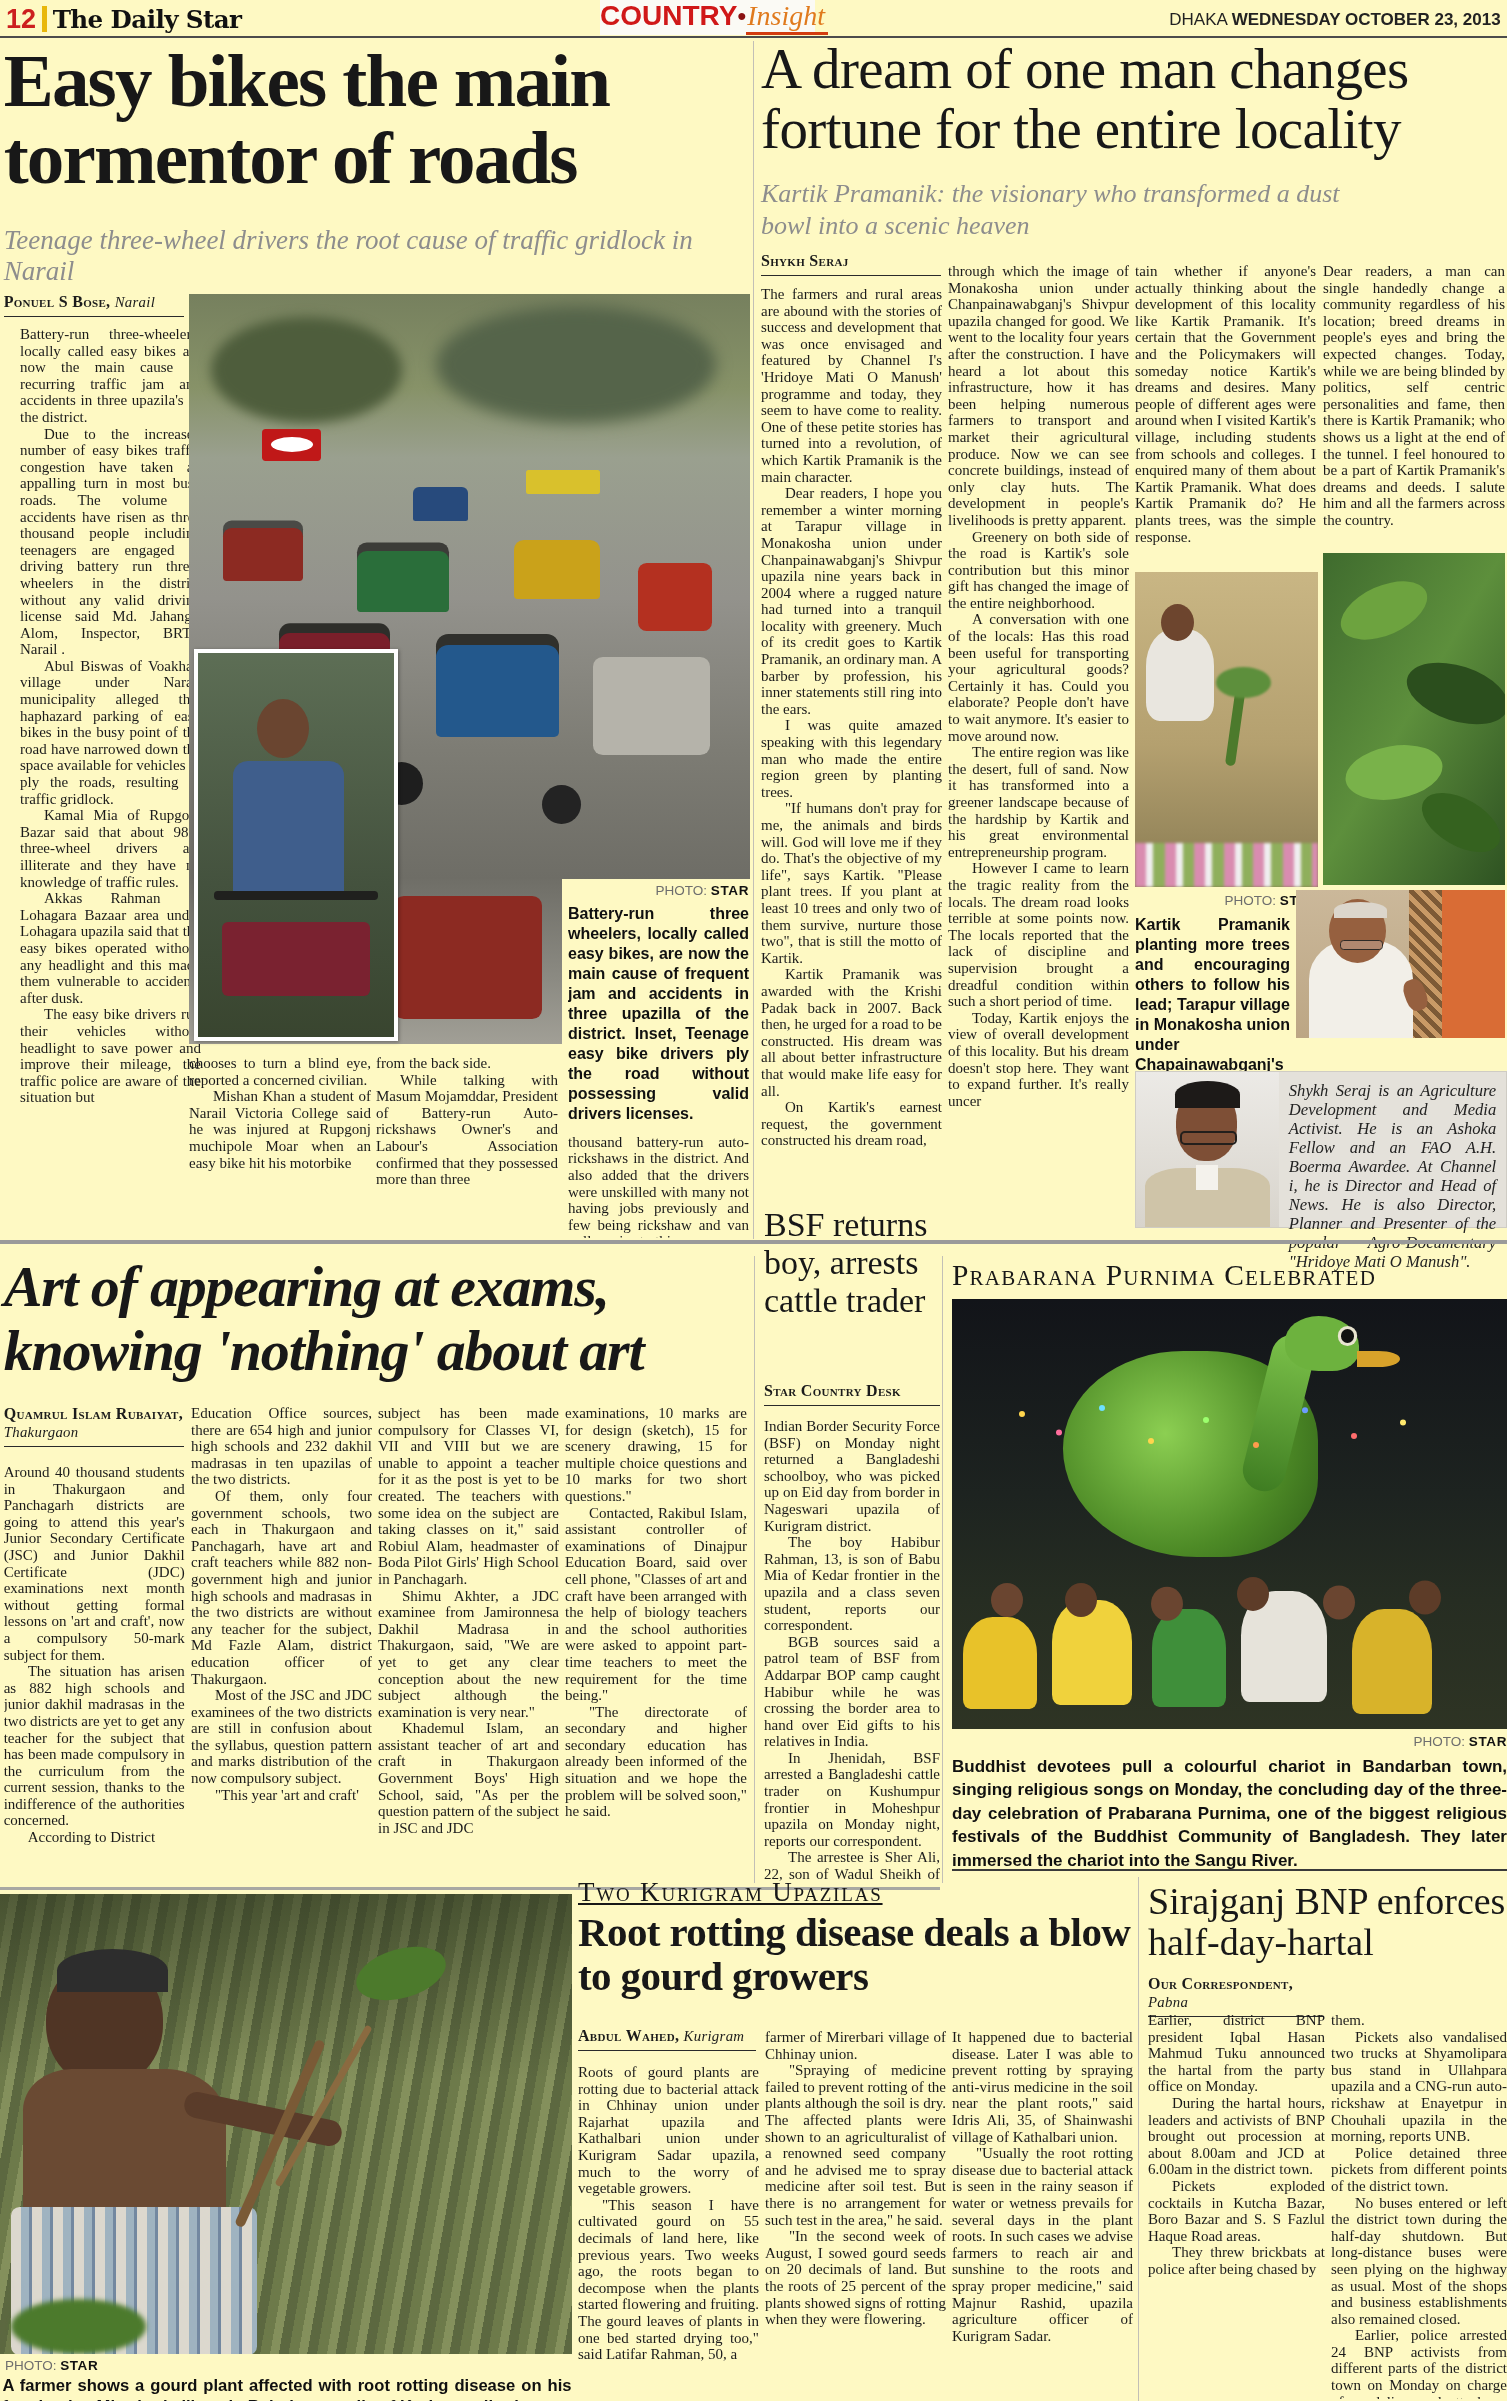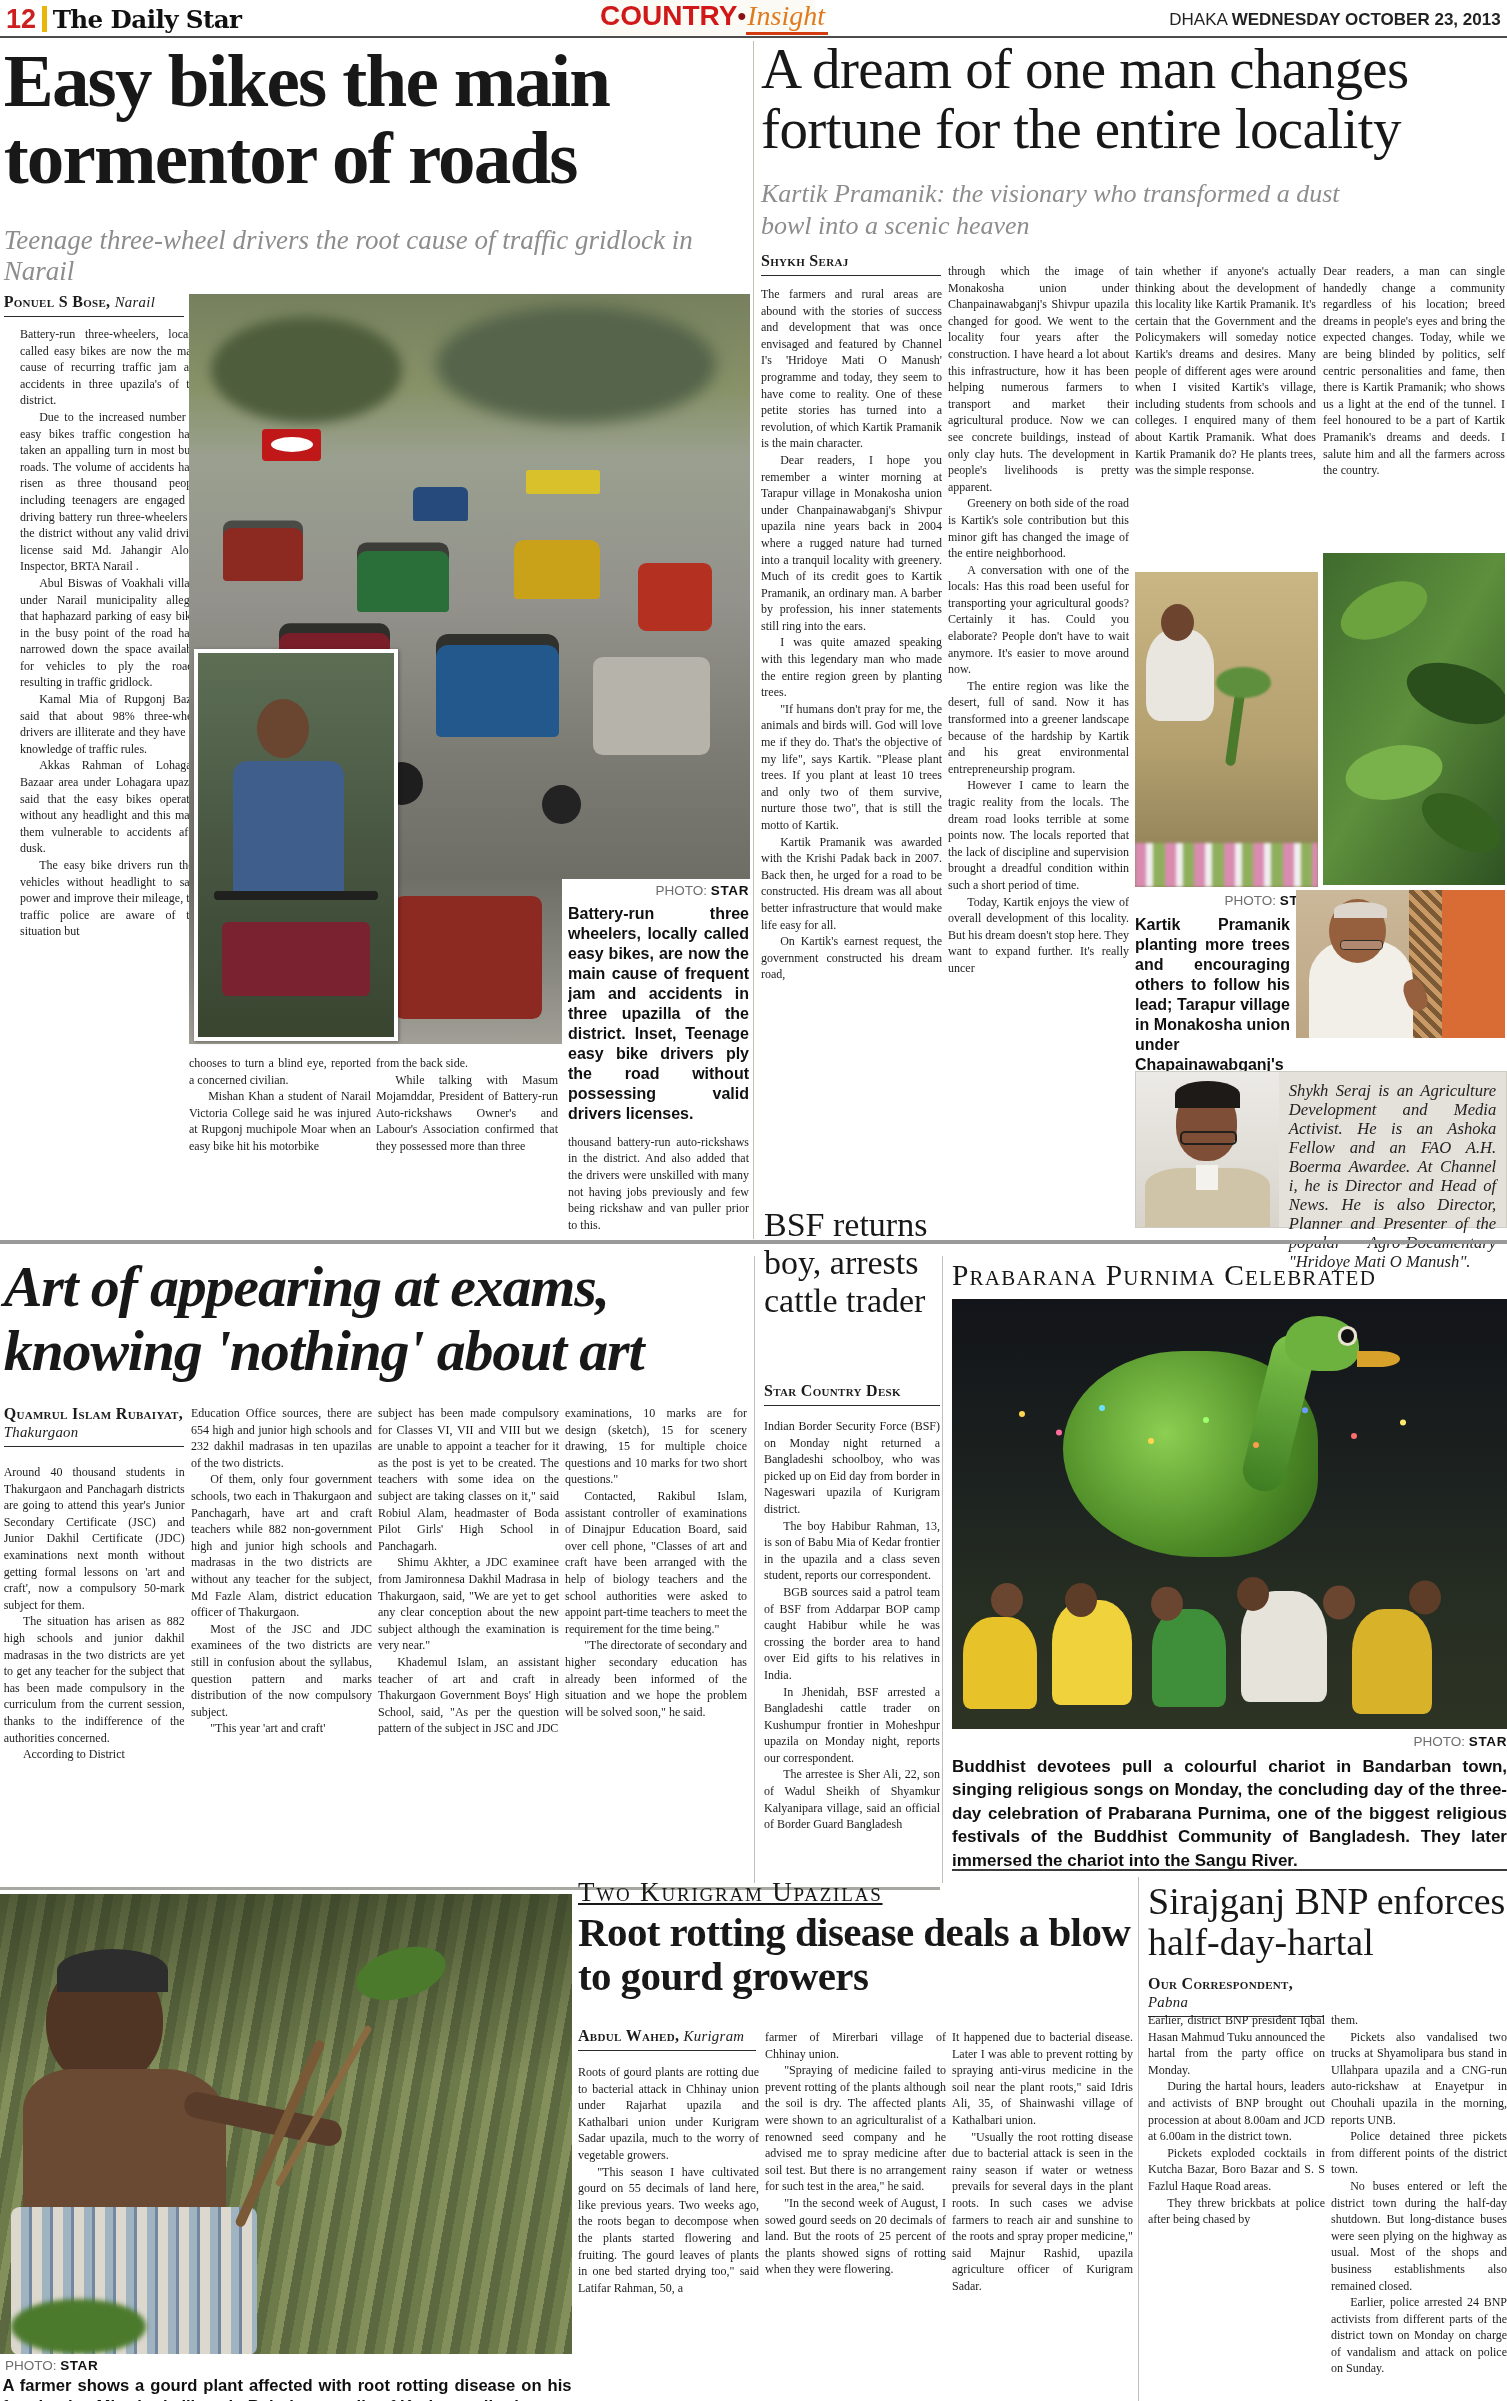--- a/index.html
+++ b/index.html
@@ -1,37 +1,37 @@
 <!DOCTYPE html>
 <html style="font-size:9.8px"><head>
 <meta charset="utf-8">
 <style>
   html,body{margin:0;padding:0;background:#e8e6e0;}
-  #page{position:relative;width:1508px;height:2401px;background:#ffffff;overflow:hidden;
+  #page{position:relative;width:1508px;height:2401px;background:#fef9c3;overflow:hidden;
         font-family:"Liberation Serif",serif;color:#1b1b1b;}
   
   .hdr-left{position:absolute;left:6.1px;top:3.7px;display:flex;align-items:center;gap:6.1px;z-index:3;}
   .pageno{font:700 27px "Liberation Sans",sans-serif;color:#cc1f1f;}
   .goldbar{width:4.3px;height:26px;background:#e8b70a;}
   .masthead{font:700 24.6px "DejaVu Serif",serif;letter-spacing:-0.6px;color:#111;}
   .hdr-center{position:absolute;left:600px;top:0;width:215px;text-align:center;z-index:3;background:#fbfaf5;padding-bottom:2.5px;}
   .sec-main{font:700 28px "Liberation Sans",sans-serif;color:#d01818;letter-spacing:0px;}
   .sec-dot{font:700 24.6px "Liberation Sans",sans-serif;color:#8a1111;}
   .sec-sub{font:italic 28px "Liberation Serif",serif;color:#e07a1d;border-bottom:3.1px solid #d33c10;padding:0 2.5px 1.2px 1.2px;}
   .hdr-right{position:absolute;right:7.4px;top:9.8px;font:17px "Liberation Sans",sans-serif;color:#222;z-index:3;}
   .hdr-right b{font-weight:700;}
   .hdr-rule{position:absolute;left:0;top:36px;width:1508px;height:1.8px;background:#4c4c4c;}
   
   .abs{position:absolute;}
   .hl{color:#181818;}
   .subhead{font-style:italic;color:#8d8d8d;}
   .byl{font:700 16px "Liberation Serif",serif;font-variant:small-caps;letter-spacing:0.3px;
        border-bottom:1.2px solid #2a2a2a;padding-bottom:4.9px;}
   .byl .pl{font:italic 400 14.8px "Liberation Serif",serif;font-variant:normal;}
-  .bodycol{font-size:12px;line-height:16.6px;text-align:justify;overflow:hidden;}
+  .bodycol{font-size:15px;line-height:16.6px;text-align:justify;overflow:hidden;}
   .bodycol p{margin:0;}
   .bodycol p + p{text-indent:1.6em;}
   .credit{font:13.5px "Liberation Sans",sans-serif;color:#6e6e6e;text-align:right;}
   .credit b{color:#111;font-weight:700;letter-spacing:0.6px;}
   .cap{font:700 16px/20px "Liberation Sans",sans-serif;color:#101010;text-align:justify;}
   .vrule{position:absolute;width:1.2px;background:#c2bfb6;}
   .thickrule{position:absolute;height:4.3px;background:#9a9a9a;}
   .thinrule{position:absolute;height:1.8px;background:#3a3a3a;}
   .ph{position:absolute;overflow:hidden;background:#8a8a84;}
   .ph *{position:absolute;}

